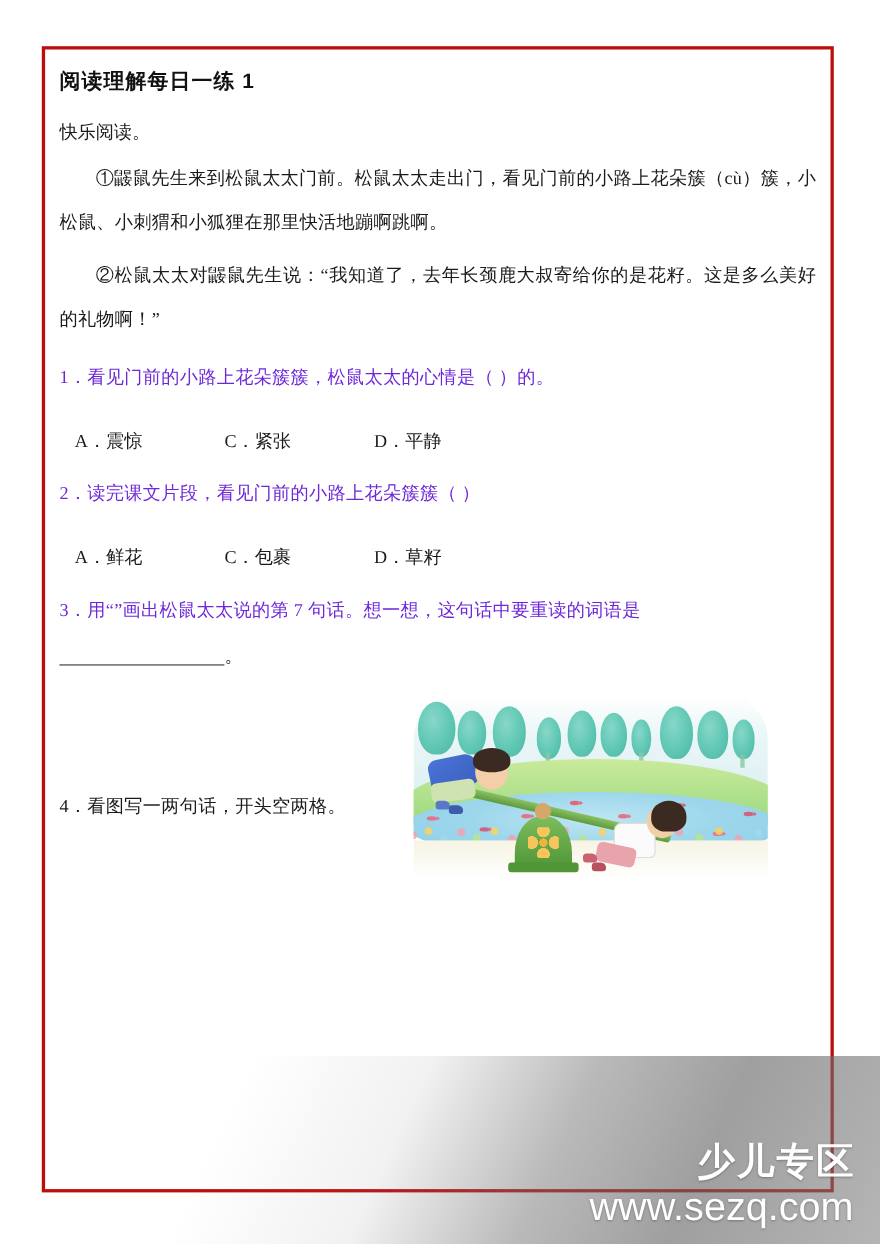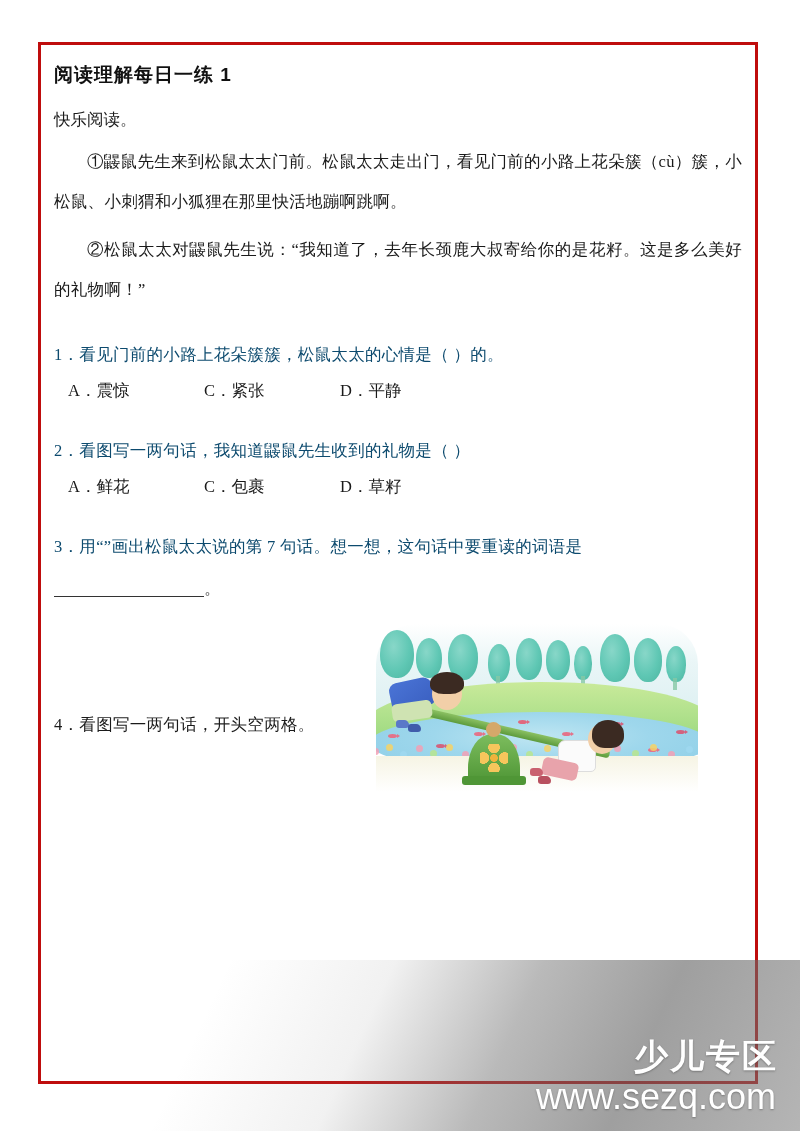--- a/index.html
+++ b/index.html
@@ -70,34 +70,34 @@
     line-height: 40px;
     margin-top: 8px;
     text-indent: 2em;
     text-align: justify;
     letter-spacing: 0.3px;
   }
 
   
   .question {
     font-size: 16.5px;
-    color: #0c4a6e;
+    color: #6d28d9;
     line-height: 30px;
-    margin-top: 30px;
+    margin-top: 18px;
     letter-spacing: 0.3px;
   }
   .q-num {
     font-family: "Liberation Serif", serif;
   }
   .options {
     display: flex;
     font-size: 16.5px;
     color: #1a1a1a;
     line-height: 30px;
-    margin-top: 6px;
+    margin-top: 28px;
     padding-left: 14px;
   }
   .option {
     width: 136px;
     white-space: nowrap;
   }
   .option:last-child { width: auto; }
 
   .blank-line {
     display: inline-block;
@@ -342,21 +342,21 @@
     <div class="question">
       <span class="q-num">1．</span><span>看见门前的小路上花朵簇簇，松鼠太太的心情是（   ）的。</span>
     </div>
     <div class="options">
       <span class="option">A．震惊</span>
       <span class="option">C．紧张</span>
       <span class="option">D．平静</span>
     </div>
 
     <div class="question">
-      <span class="q-num">2．</span><span>看图写一两句话，我知道鼹鼠先生收到的礼物是（   ）</span>
+      <span class="q-num">2．</span><span>读完课文片段，看见门前的小路上花朵簇簇（   ）</span>
     </div>
     <div class="options">
       <span class="option">A．鲜花</span>
       <span class="option">C．包裹</span>
       <span class="option">D．草籽</span>
     </div>
 
     <div class="question">
       <span class="q-num">3．</span><span class="mark-quote">用“</span><span class="dash"></span><span>”画出松鼠太太说的第 7 句话。想一想，这句话中要重读的词语是</span>
     </div>

